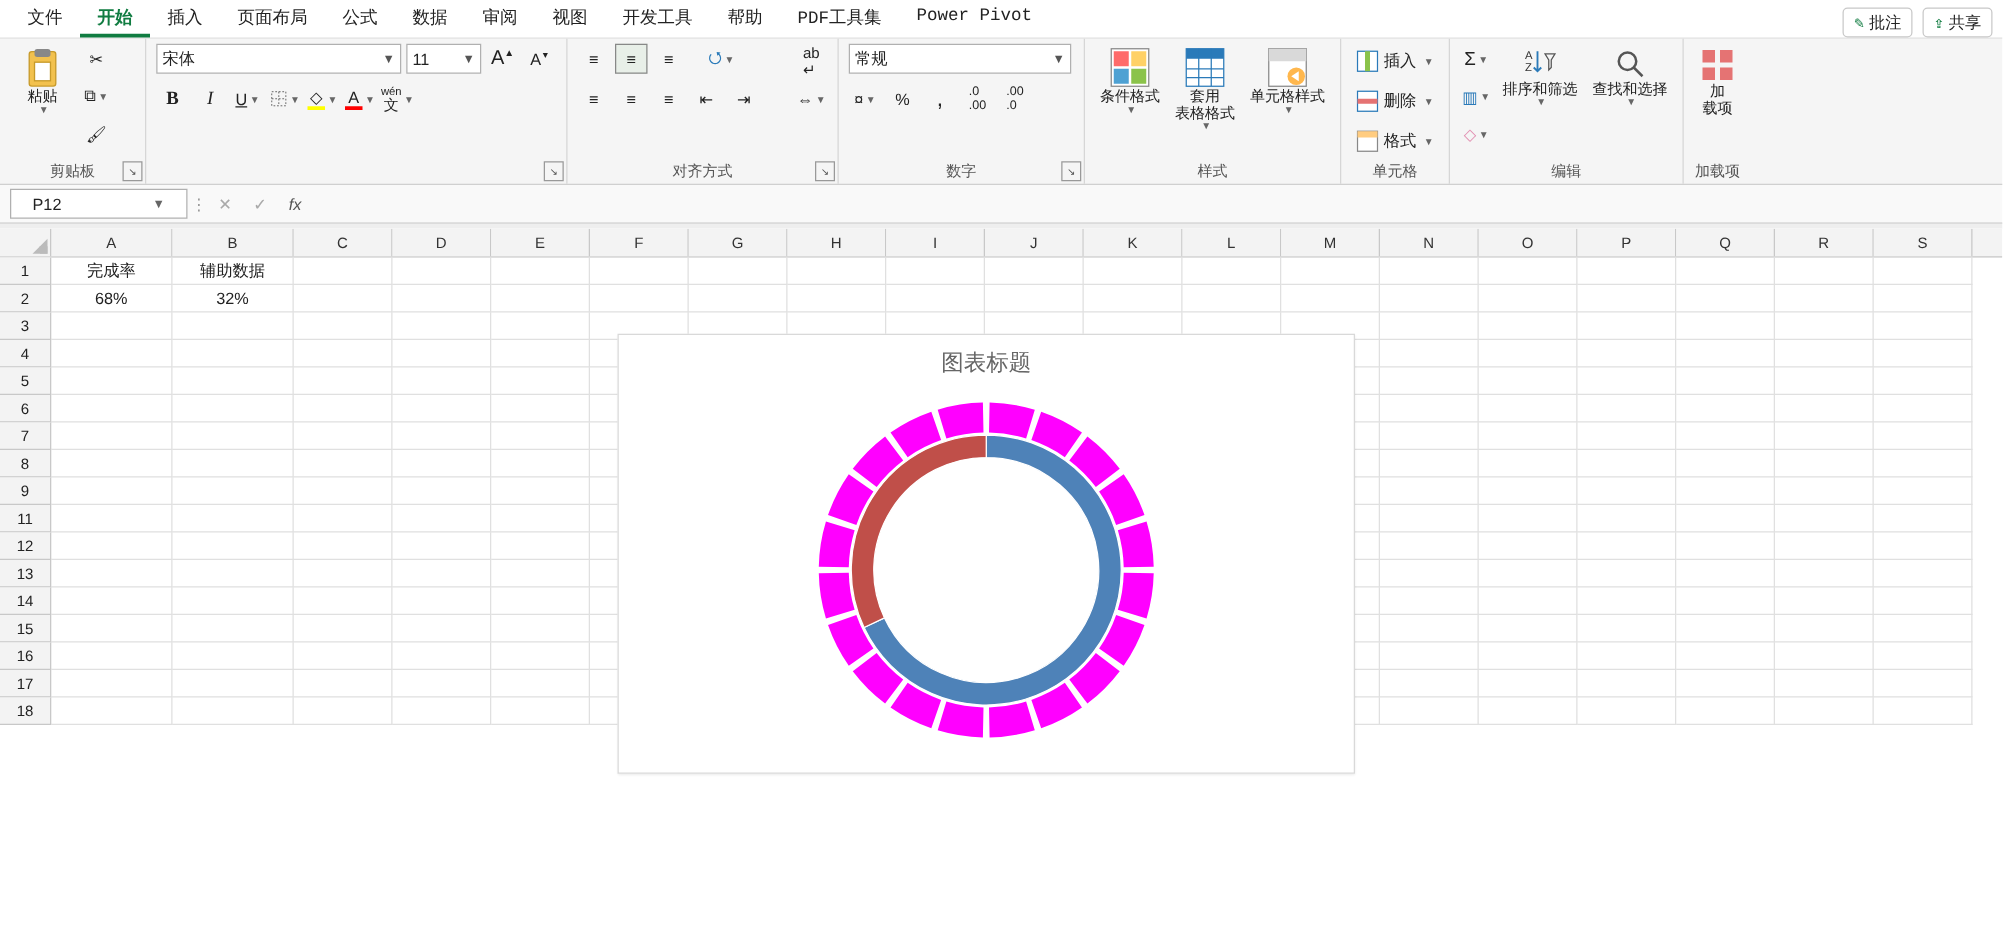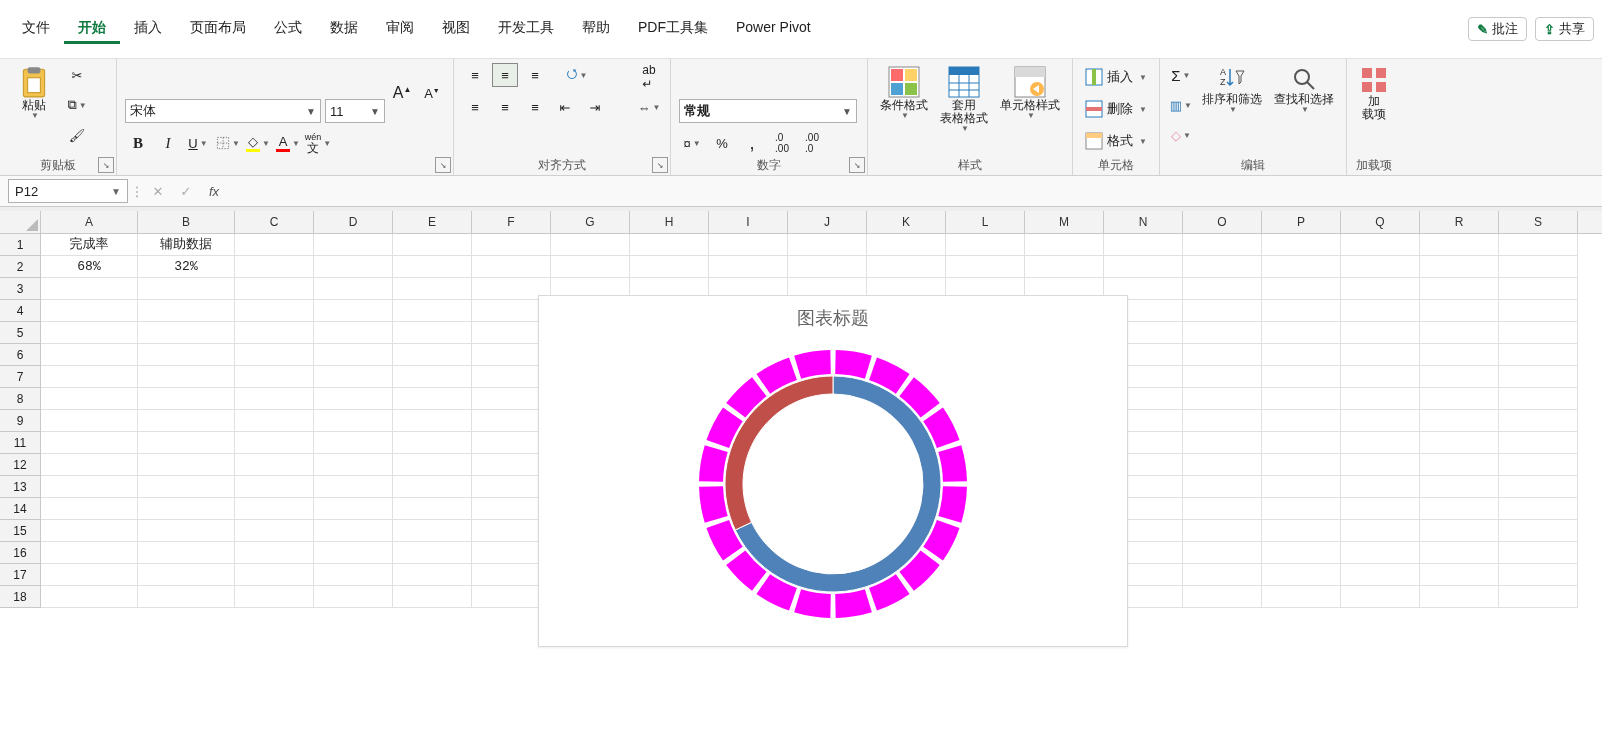--- a/index.html
+++ b/index.html
@@ -9,26 +9,27 @@
     font-size: 13px;
     background: #ffffff;
     color: #222;
     overflow: hidden;
     width: 1602px;
     height: 749px;
   }
   
   .tab-bar {
     display: flex;
-    align-items: center;
+    align-items: flex-end;
     height: 30px;
-    padding: 14px 8px;
+    padding: 0 8px;
     border-bottom: 1px solid #e0e0e0;
     background: #ffffff;
     position: relative;
+    font-family: Liberation Mono, monospace;
   }
   .tab-bar .tab {
     padding: 4px 14px;
     cursor: pointer;
     color: #222;
     font-size: 14px;
   }
   .tab-bar .tab.active {
     color: #107c41;
     font-weight: 600;
@@ -106,21 +107,20 @@
   .dd { font-size: 8px; color: #666; padding-left: 2px; }
   .sel {
     border: 1px solid #b0b0b0;
     background: white;
     height: 22px;
     font-size: 13px;
     display: flex;
     align-items: center;
     justify-content: space-between;
     padding: 0 4px;
-    margin-top: 36px;
   }
   .sel .arrow { font-size: 10px; color: #555; }
   .ic-svg { width: 20px; height: 20px; }
 
   
   .clipboard-paste {
     width: 44px;
     text-align:center;
   }
   .clipboard-paste svg { width: 34px; height: 34px; }
@@ -146,21 +146,21 @@
     padding-left: 8px;
     gap: 4px;
   }
   .name-box {
     width: 106px;
     height: 22px;
     border: 1px solid #b0b0b0;
     background: white;
     display: flex;
     align-items: center;
-    padding: 0 6px;
+    padding: 0 17px;
     justify-content: space-between;
   }
   .fb-divider { width: 10px; height: 22px; display: flex; align-items:center; justify-content:center; color:#999; }
   .fb-btn {
     width: 24px; height: 22px; display: flex; align-items:center; justify-content:center;
     color: #aaa; cursor:pointer;
   }
   .fb-input {
     flex: 1;
     height: 22px;
@@ -224,33 +224,32 @@
     line-height: 22px;
   }
   .cell {
     border-right: 1px solid #e0e0e0;
     border-bottom: 1px solid #e0e0e0;
     width: 78px;
     font-size: 13px;
     line-height: 22px;
     text-align: center;
   }
-  .cell.wide { width: 96px; font-family: Liberation Mono, monospace; }
+  .cell.wide { width: 96px; }
 
   
   .chart-box {
     position: absolute;
     left: 494px;
     top: 84px;
     width: 588px;
     height: 350px;
     background: #ffffff;
     border: 1px solid #d9d9d9;
     box-shadow: 0 1px 2px rgba(0,0,0,0.08);
-    margin-left: 44px;
   }
   .chart-title {
     text-align: center;
     font-size: 18px;
     color: #666;
     padding-top: 10px;
   }
   .chart-svg {
     display: block;
     margin: 4px auto 0 auto;
@@ -429,21 +428,21 @@
         <span>⇔</span>
           <span class="dd">▼</span>
       </div>
     </div>
     <div class="group-label">对齐方式</div>
     <div class="group-launcher">↘</div>
   </div>
 
   <div class="ribbon-group" style="min-width:180px;">
     <div class="group-body" style="flex-direction:column; gap:8px; width:100%;">
-      <div class="sel" style="width:168px;font-weight:bold;">
+      <div class="sel" style="width:168px;">
         <span>常规</span>
         <span class="arrow">▼</span>
       </div>
       <div class="hstack">
         <div class="sq">
             <span>¤</span>
             <span class="dd">▼</span>
           </div>
         <div class="sq">
             <span>%</span>

